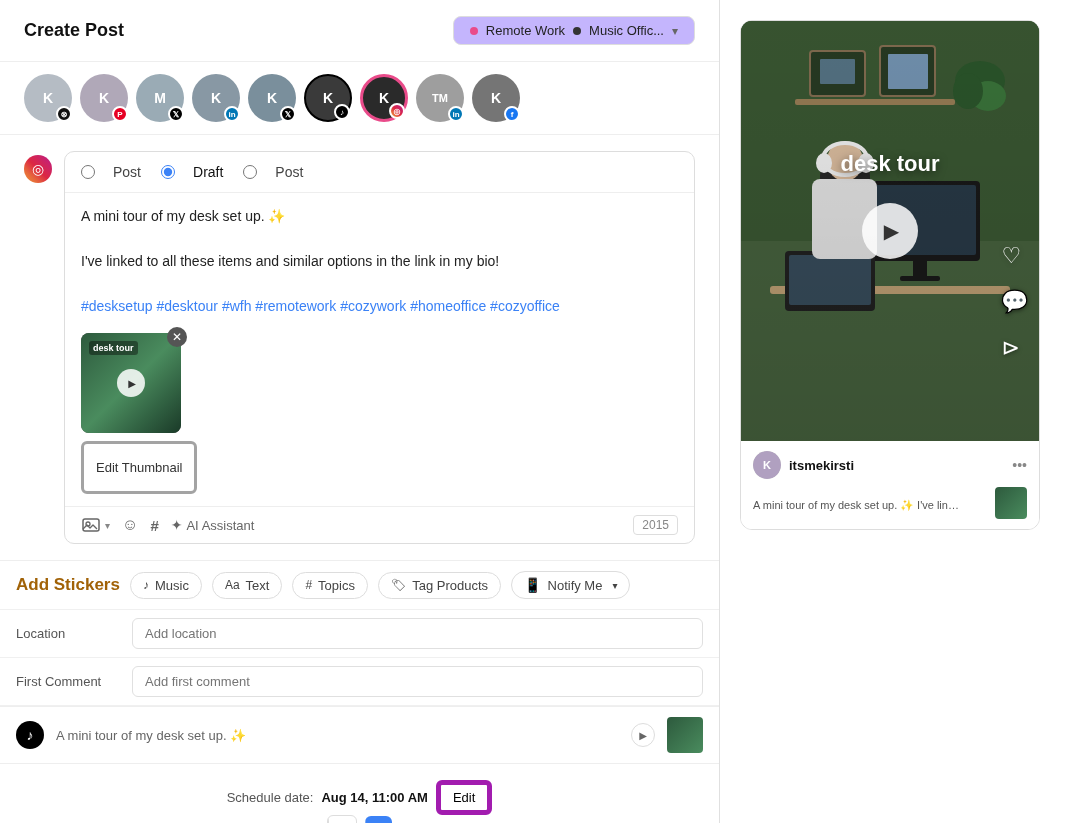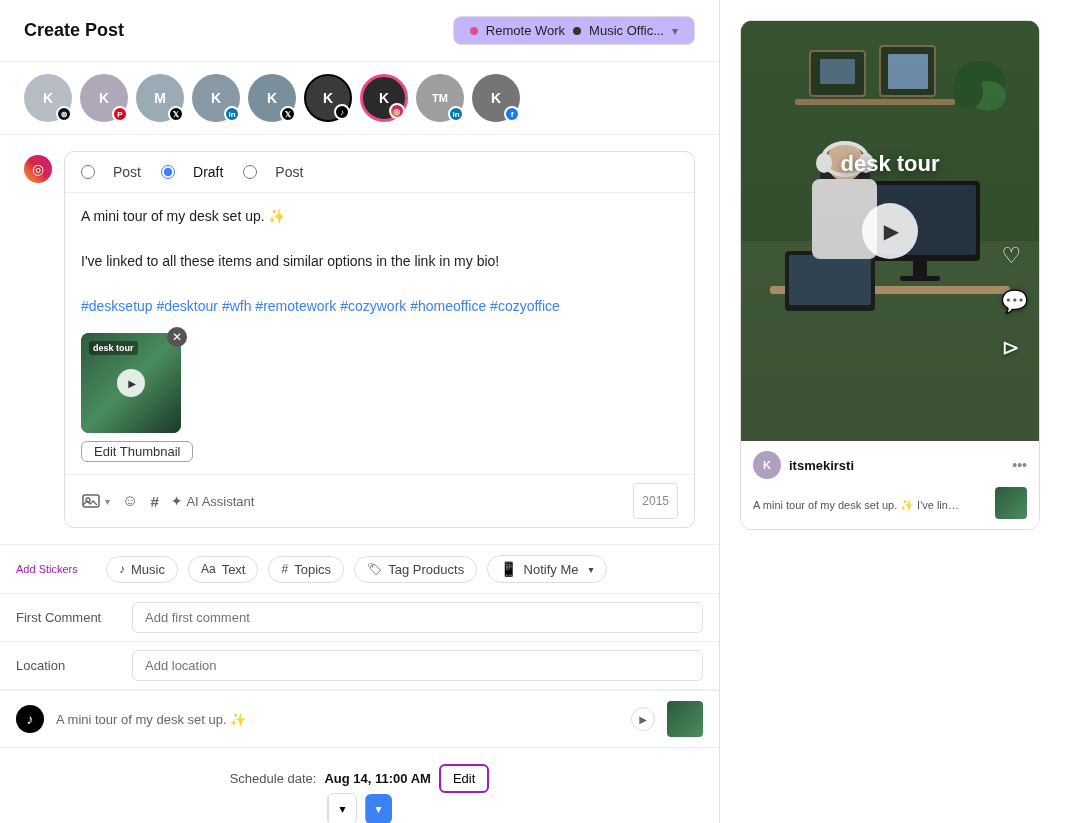--- a/index.html
+++ b/index.html
@@ -50,33 +50,33 @@
 
     
     .thumbnail-area { padding: 0 16px 12px; }
     .thumbnail-wrapper { position: relative; width: 100px; display: inline-block; }
     .thumbnail-img { width: 100px; height: 100px; border-radius: 8px; background: #444; overflow: hidden; display: flex; align-items: center; justify-content: center; }
     .thumbnail-video-bg { width: 100%; height: 100%; background: linear-gradient(135deg, #2d5a3d 0%, #4a8c5e 50%, #1a3a28 100%); display: flex; align-items: center; justify-content: center; position: relative; }
     .thumbnail-label { position: absolute; top: 8px; left: 8px; font-size: 9px; color: #fff; font-weight: 600; background: rgba(0,0,0,0.4); padding: 2px 4px; border-radius: 3px; }
     .thumbnail-play { width: 28px; height: 28px; border-radius: 50%; background: rgba(255,255,255,0.85); display: flex; align-items: center; justify-content: center; }
     .thumbnail-play::after { content: '▶'; font-size: 10px; color: #333; margin-left: 2px; }
     .thumbnail-remove { position: absolute; top: -6px; right: -6px; width: 20px; height: 20px; border-radius: 50%; background: #555; color: #fff; display: flex; align-items: center; justify-content: center; font-size: 12px; cursor: pointer; }
-    .edit-thumbnail-btn { margin-top: 8px; padding: 2px 12px; border: 1px solid #a3a3a3; border-radius: 6px; background: #fff; font-size: 13px; cursor: pointer; color: #333; }
+    .edit-thumbnail-btn { margin-top: 8px; padding: 16px 12px; border: 3px solid #a3a3a3; border-radius: 6px; background: #fff; font-size: 13px; cursor: pointer; color: #333; }
 
     
     .editor-toolbar { display: flex; align-items: center; justify-content: space-between; padding: 8px 16px; border-top: 1px solid #eee; }
     .toolbar-left { display: flex; align-items: center; gap: 12px; }
     .toolbar-icon { color: #666; cursor: pointer; font-size: 16px; display: flex; align-items: center; }
-    .char-count { font-size: 12px; color: #888; border: 1px solid #ddd; border-radius: 4px; padding: 10px 8px; }
+    .char-count { font-size: 12px; color: #888; border: 1px solid #ddd; border-radius: 4px; padding: 2px 8px; }
     .ai-btn { display: flex; align-items: center; gap: 4px; font-size: 13px; color: #666; cursor: pointer; }
     .ai-btn .wand { font-size: 14px; }
 
     
     .stickers-row { display: flex; align-items: center; gap: 10px; padding: 10px 16px; border-bottom: 1px solid #f0f0f0; }
-    .stickers-label { font-size: 11px; color: #a21caf; font-weight: 400; min-width: 80px; }
+    .stickers-label { font-size: 17px; color: #a16207; font-weight: 700; min-width: 80px; }
     .sticker-btn { display: flex; align-items: center; gap: 6px; padding: 5px 12px; border: 1px solid #ddd; border-radius: 20px; font-size: 13px; color: #444; cursor: pointer; background: #fff; }
     .sticker-icon { font-size: 12px; }
     .notify-btn { display: flex; align-items: center; gap: 6px; padding: 5px 12px; border: 1px solid #ddd; border-radius: 20px; font-size: 13px; color: #444; cursor: pointer; background: #fff; }
     .notify-icon { color: #e94b8a; font-size: 14px; }
 
     
     .meta-field { display: flex; align-items: center; padding: 8px 16px; border-bottom: 1px solid #f0f0f0; gap: 16px; }
     .meta-label { font-size: 13px; color: #555; font-weight: 500; min-width: 100px; }
     .meta-input { flex: 1; border: 1px solid #e0e0e0; border-radius: 6px; padding: 7px 12px; font-size: 13px; color: #888; outline: none; }
 
@@ -84,21 +84,21 @@
     .tiktok-row { display: flex; align-items: center; padding: 10px 16px; gap: 12px; border-top: 1px solid #eee; }
     .tiktok-icon { width: 28px; height: 28px; border-radius: 50%; background: #000; display: flex; align-items: center; justify-content: center; color: #fff; font-size: 14px; flex-shrink: 0; }
     .tiktok-caption { flex: 1; font-size: 13px; color: #666; }
     .tiktok-thumb { width: 36px; height: 36px; border-radius: 4px; background: #555; overflow: hidden; }
     .tiktok-play-badge { width: 24px; height: 24px; border-radius: 50%; border: 1px solid #ddd; display: flex; align-items: center; justify-content: center; font-size: 10px; color: #666; }
 
     
     .footer-bar { display: flex; align-items: center; justify-content: space-between; padding: 16px 24px; border-top: 1px solid #eee; background: #fff; flex-direction: column; }
     .schedule-info { display: flex; align-items: center; gap: 8px; font-size: 13px; color: #555; }
     .schedule-info strong { color: #111; }
-    .edit-btn { padding: 5px 12px; border: 2px solid #a21caf; border-radius: 6px; font-size: 13px; cursor: pointer; background: #fff; }
+    .edit-btn { padding: 5px 12px; border: 5px solid #a21caf; border-radius: 6px; font-size: 13px; cursor: pointer; background: #fff; }
     .footer-actions { display: flex; align-items: center; gap: 8px; }
     .schedule-draft-btn { display: flex; align-items: center; border: 1px solid #ddd; border-radius: 6px; overflow: hidden; background: #fff; }
     .schedule-draft-main { padding: 8px 16px; font-size: 13px; cursor: pointer; border: none; background: transparent; }
     .schedule-draft-chevron { padding: 8px 10px; border-left: 1px solid #ddd; cursor: pointer; font-size: 12px; background: transparent; border-top: none; border-right: none; border-bottom: none; }
     .add-queue-btn { display: flex; align-items: center; border-radius: 6px; overflow: hidden; background: #3b82f6; color: #fff; }
     .add-queue-main { padding: 8px 16px; font-size: 13px; font-weight: 600; cursor: pointer; border: none; background: transparent; color: #fff; }
     .add-queue-chevron { padding: 8px 10px; border-left: 1px solid rgba(255,255,255,0.3); cursor: pointer; font-size: 12px; background: transparent; border-top: none; border-right: none; border-bottom: none; color: #fff; }
 
     
     .right-panel { flex: 1; padding: 20px; background: #fff; }
@@ -287,27 +287,27 @@
         <span>Tag Products</span>
       </button>
       <button class="notify-btn">
         <span class="notify-icon">📱</span>
         <span>Notify Me</span>
         <span style="font-size:10px;margin-left:4px;">▾</span>
       </button>
     </div>
 
     <div class="meta-field">
+      <span class="meta-label">Location</span>
+      <input class="meta-input" type="text" placeholder="Add location" style="">
+    </div>
+
+    <div class="meta-field">
       <span class="meta-label">First Comment</span>
       <input class="meta-input" type="text" placeholder="Add first comment" style="">
-    </div>
-
-    <div class="meta-field">
-      <span class="meta-label">Location</span>
-      <input class="meta-input" type="text" placeholder="Add location" style="">
     </div>
 
     <div class="tiktok-row">
       <div class="tiktok-icon">♪</div>
       <span class="tiktok-caption">A mini tour of my desk set up. ✨</span>
       <div class="tiktok-play-badge">▶</div>
       <div class="tiktok-thumb" style="background: linear-gradient(135deg, #2d5a3d, #4a8c5e);"></div>
     </div>
 
     <div class="footer-bar">

